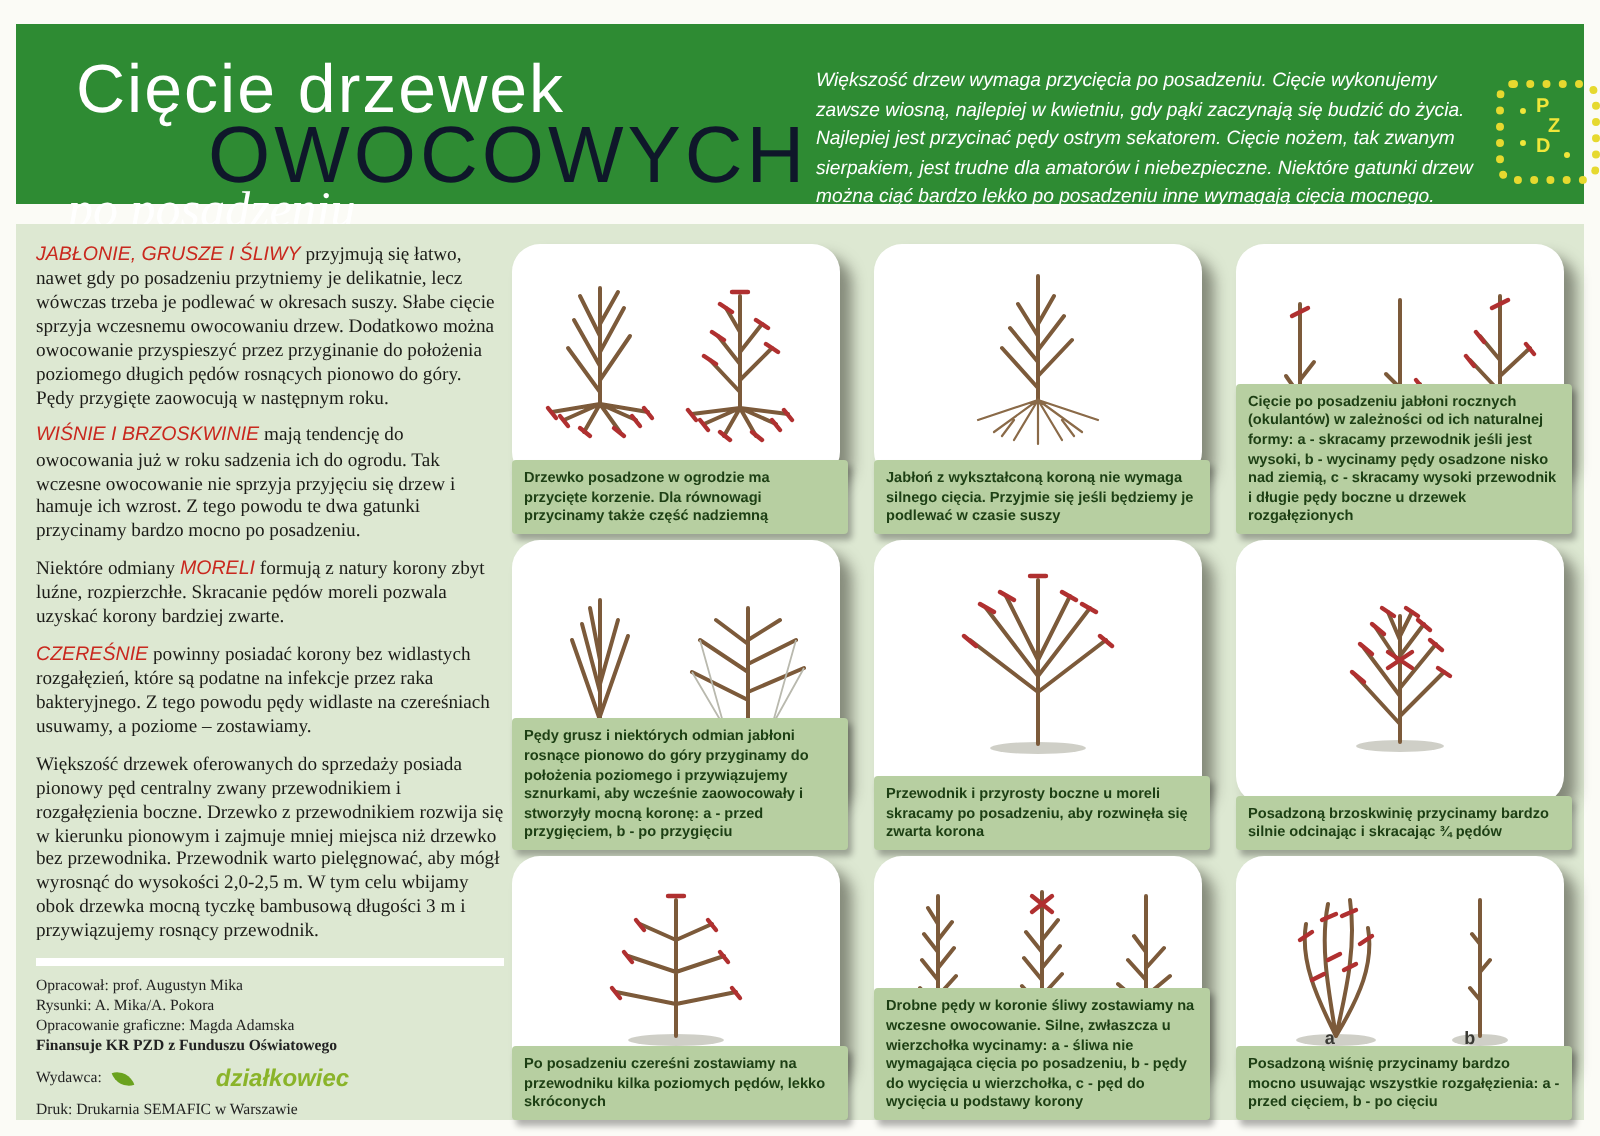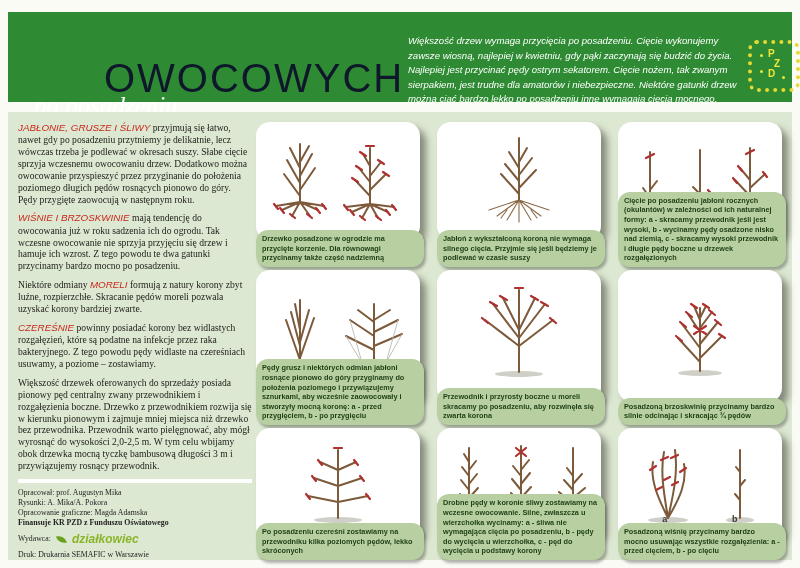--- a/index.html
+++ b/index.html
@@ -26,48 +26,49 @@
   .leftcol p{margin:0 0 7px 0;}
   .lead{color:#c9281e;font-weight:normal;font-style:italic;font-family:"Liberation Sans",sans-serif;
         font-size:9.8px;}
   .rule{height:4px;background:#ffffff;margin:5px 0 5px 0;}
   .credits{font-size:7.8px;line-height:1.3;color:#222;}
   .credits .bold{font-weight:bold;}
   .pubrow{display:flex;align-items:center;gap:6px;margin:3px 0;}
   .leaf{display:inline-block;width:9px;height:9px;background:#6aa21e;
         border-radius:0 9px 0 9px;transform:rotate(-18deg);}
   .dzial{color:#8ab42a;font-weight:bold;font-style:italic;font-size:12px;
-         font-family:"Liberation Sans",sans-serif;}
+         font-family:"Liberation Sans",sans-serif;margin-left:36px;}
   
   .grid{position:absolute;left:256px;top:122px;width:536px;display:grid;
         grid-template-columns:174px 174px 174px;grid-template-rows:145px 155px 132px;
         column-gap:7px;row-gap:3px;}
   .cell{position:relative;}
   .card{position:absolute;left:0;top:0;right:10px;background:#ffffff;border-radius:14px;
         box-shadow:6px 6px 7px rgba(45,45,35,.5);}
   .r1 .card{height:118px;} .r2 .card{height:132px;} .r3 .card{height:112px;}
   .card svg{display:block;margin:4px auto 0;}
   .labels{position:absolute;left:12px;right:12px;bottom:16px;display:flex;
           justify-content:space-around;font-weight:bold;font-size:9px;color:#3a3a35;}
   .cap{position:absolute;left:0;right:6px;bottom:0;background:#b7cfa1;color:#1d3f14;
-       font-size:7.3px;line-height:1.32;font-weight:bold;padding:4px 6px;border-radius:12px;
+       font-size:7.3px;line-height:1.32;font-weight:bold;padding:4px 6px;border-radius:2px;
        box-shadow:2px 3px 3px rgba(0,0,0,.3);}
   
   path.br{stroke:#7c5a3a;stroke-width:2;fill:none;stroke-linecap:round;}
   path.thin{stroke:#8a6a48;stroke-width:1.1;fill:none;stroke-linecap:round;}
   path.cut{stroke:#b03030;stroke-width:2.2;fill:none;stroke-linecap:round;}
   path.str{stroke:#b9b9ae;stroke-width:0.9;fill:none;}
   ellipse.gshadow{fill:#9f9f90;opacity:.5;}
 </style>
 </head>
 <body>
 
 <div class="page">
 
   <div class="band">
+    <div class="t1">Cięcie drzewek</div>
     <div class="t2">OWOCOWYCH</div>
     <div class="t3">po posadzeniu</div>
     <div class="intro">Większość drzew wymaga przycięcia po posadzeniu. Cięcie wykonujemy zawsze wiosną, najlepiej w kwietniu, gdy pąki zaczynają się budzić do życia. Najlepiej jest przycinać pędy ostrym sekatorem. Cięcie nożem, tak zwanym sierpakiem, jest trudne dla amatorów i niebezpieczne. Niektóre gatunki drzew można ciąć bardzo lekko po posadzeniu inne wymagają cięcia mocnego.</div>
     <div class="pzd">
       <span class="l1">P</span>
       <span class="l2">Z</span>
       <span class="l3">D</span>
       <i class="d1"></i>
         <i class="d2"></i>
         <i class="d3"></i>

